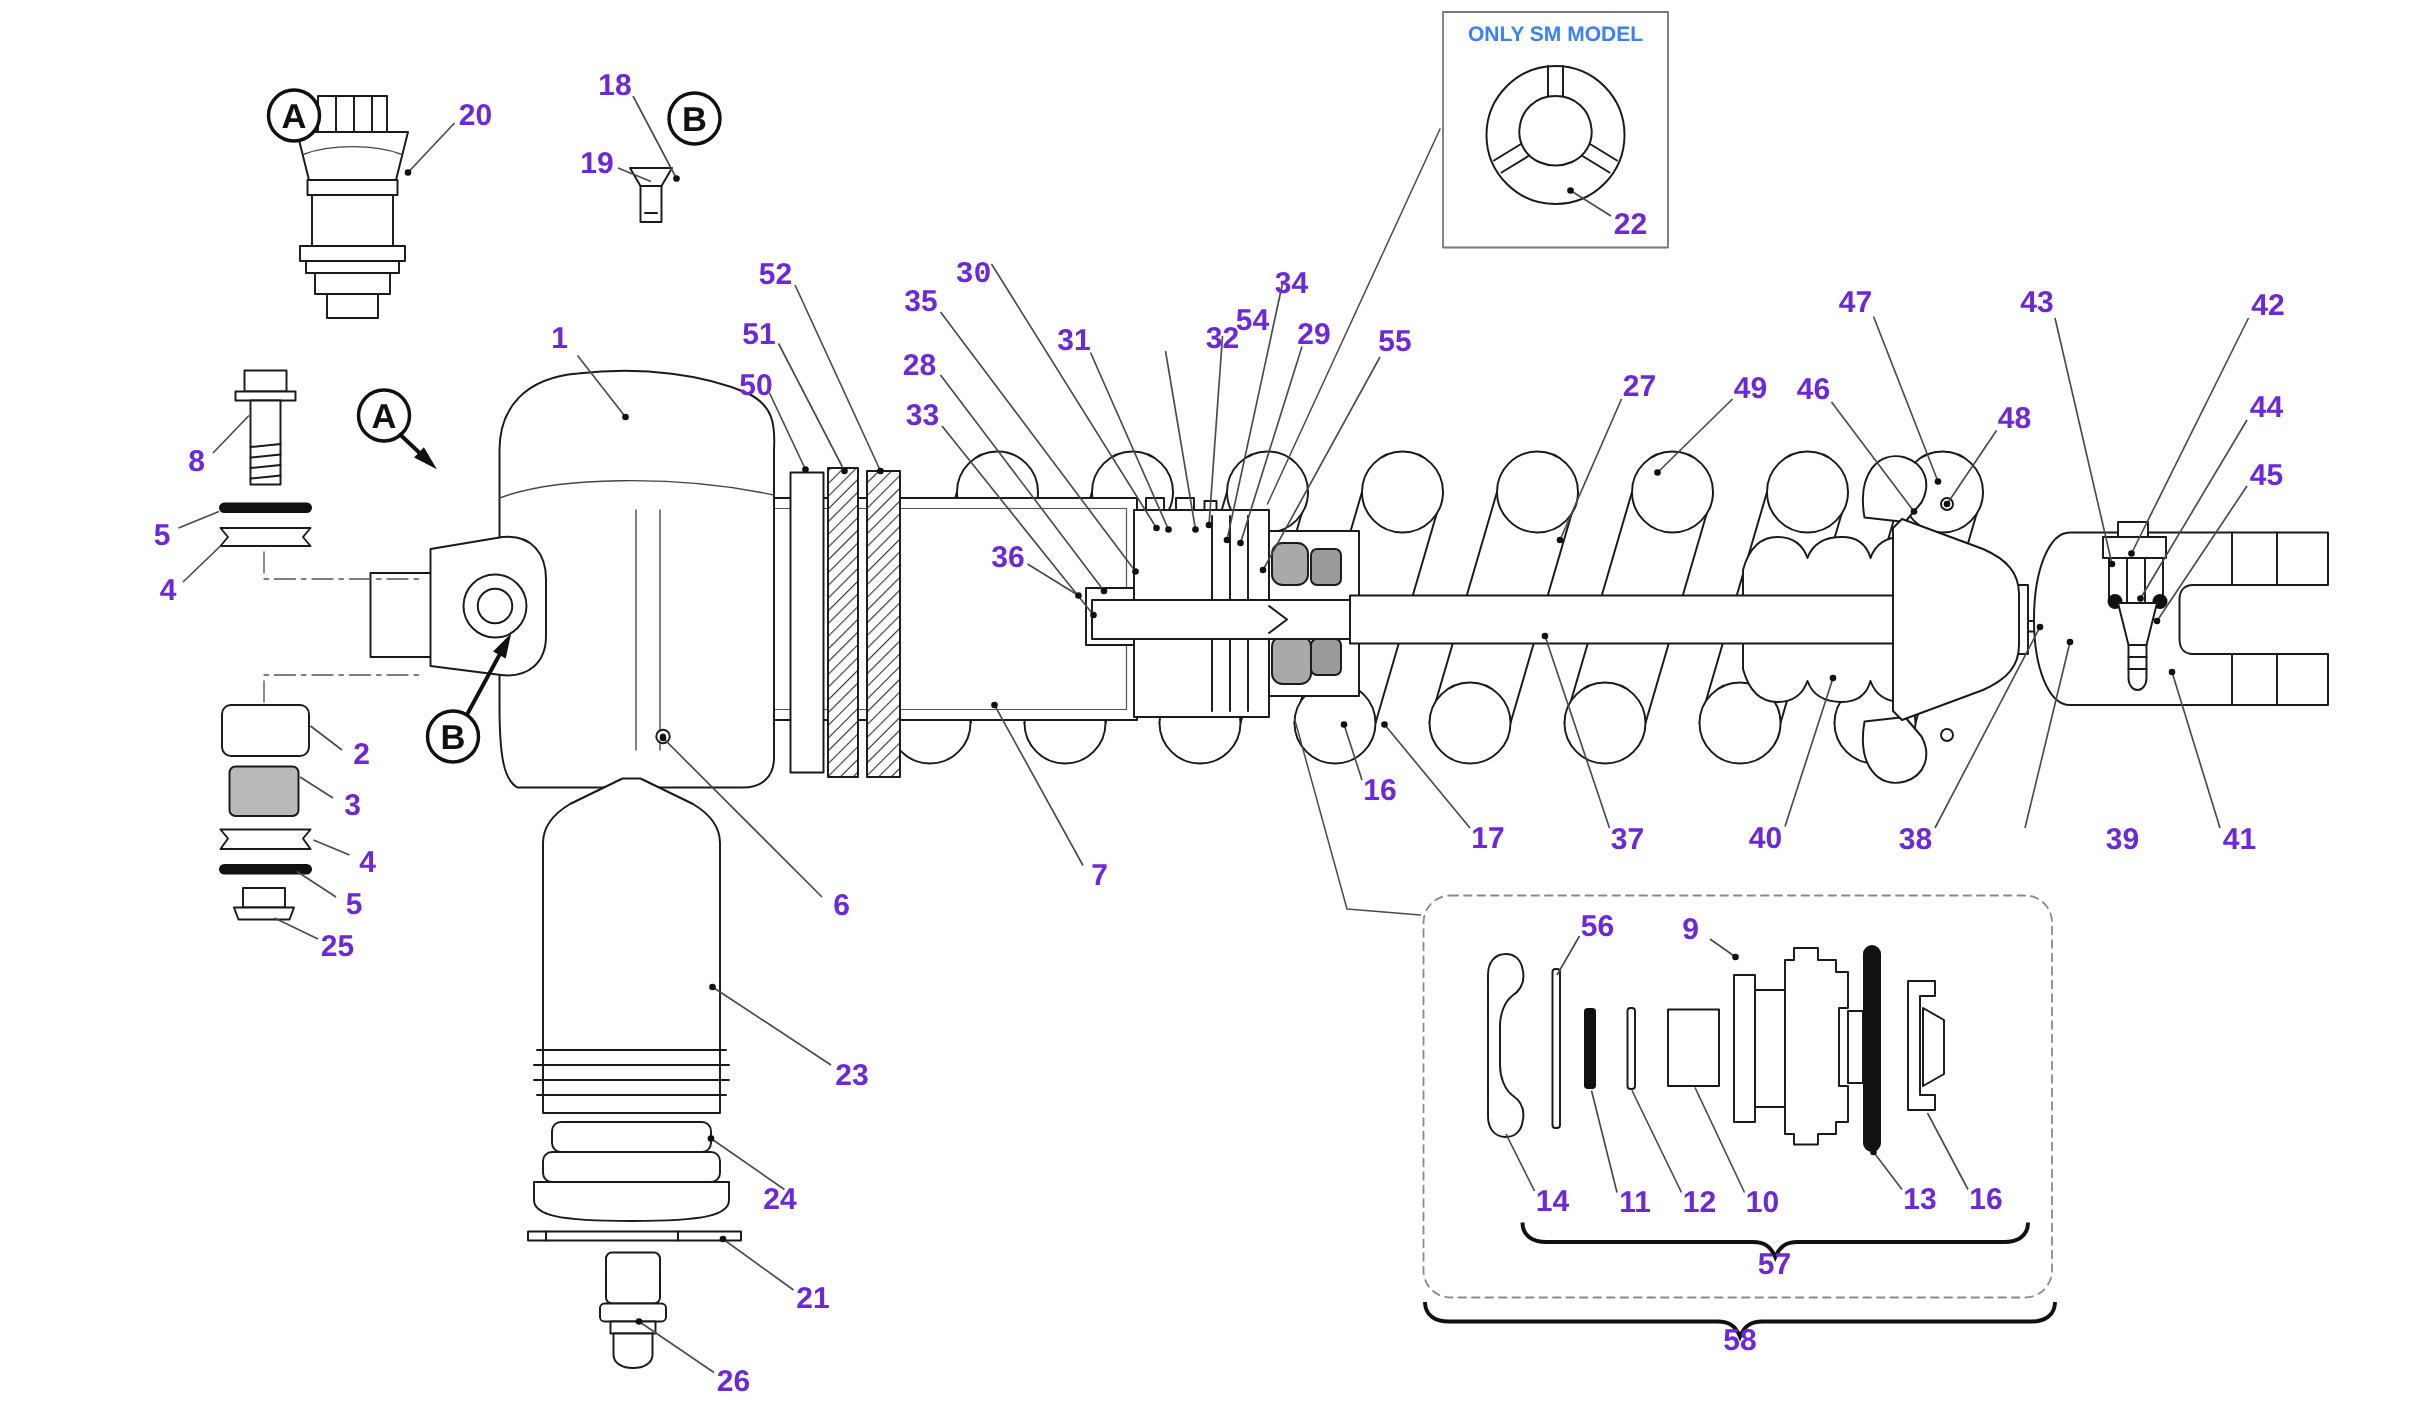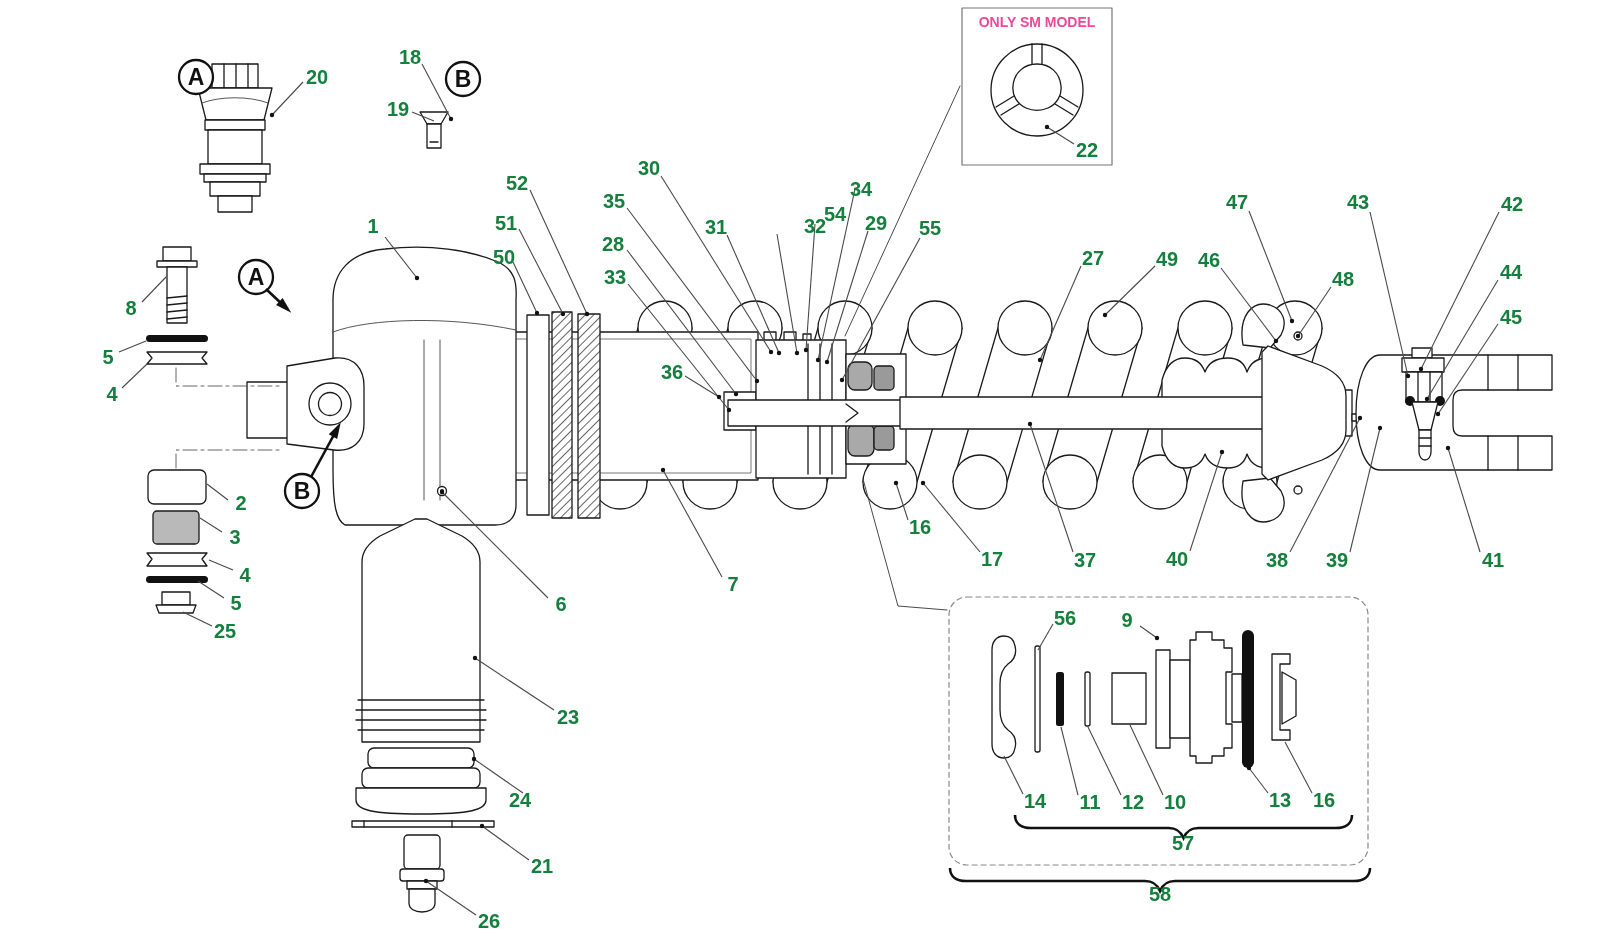--- a/index.html
+++ b/index.html
@@ -1,22 +1,22 @@
 <!DOCTYPE html>
 <html><head>
 <meta charset="utf-8">
 <style>
   html,body{margin:0;padding:0;background:#fff;}
   .stage{position:relative;width:1621px;height:947px;background:#ffffff;
          font-family:"Liberation Sans",sans-serif;overflow:hidden;}
   svg.layer{position:absolute;left:0;top:0;width:1621px;height:947px;}
   .callout{position:absolute;transform:translate(-50%,-50%);font-weight:bold;
-           font-size:20px;color:#15803d;white-space:nowrap;line-height:1;}
+           font-size:20px;color:#6d28d9;white-space:nowrap;line-height:1;}
   .inset-title{position:absolute;left:962px;top:14px;width:150px;text-align:center;
-           font-size:14px;font-weight:600;color:#ec4899;}
+           font-size:14px;font-weight:600;color:#3b82f6;}
   .letter-text{font-size:23px;font-weight:bold;fill:#111;}
 </style>
 </head>
 <body>
 
 <div class="stage">
 
   <svg class="layer" id="art" viewBox="0 0 1621 947" fill="none" stroke="#1a1a1a" stroke-width="1.3" stroke-linejoin="round" stroke-linecap="round">
     <defs>
       <pattern id="hatch" width="6" height="6" patternUnits="userSpaceOnUse" patternTransform="rotate(45)">
@@ -403,30 +403,30 @@
       <div class="callout" style="left: 317px; top: 77px;">20</div>
       <div class="callout" style="left: 542px; top: 866px;">21</div>
       <div class="callout" style="left: 1087px; top: 150px;">22</div>
       <div class="callout" style="left: 568px; top: 717px;">23</div>
       <div class="callout" style="left: 520px; top: 800px;">24</div>
       <div class="callout" style="left: 225px; top: 631px;">25</div>
       <div class="callout" style="left: 489px; top: 921px;">26</div>
       <div class="callout" style="left: 1093px; top: 258px;">27</div>
       <div class="callout" style="left: 613px; top: 244px;">28</div>
       <div class="callout" style="left: 876px; top: 223px;">29</div>
-      <div class="callout" style="left: 649px; top: 168px;">30</div>
+      <div class="callout" style="left: 649px; top: 184px; font-family: Liberation Mono, monospace;">30</div>
       <div class="callout" style="left: 716px; top: 227px;">31</div>
       <div class="callout" style="left: 767px; top: 226px; margin-left: 48px;">32</div>
       <div class="callout" style="left: 615px; top: 277px;">33</div>
       <div class="callout" style="left: 861px; top: 189px;">34</div>
       <div class="callout" style="left: 614px; top: 201px;">35</div>
       <div class="callout" style="left: 672px; top: 372px;">36</div>
       <div class="callout" style="left: 1085px; top: 560px;">37</div>
       <div class="callout" style="left: 1277px; top: 560px;">38</div>
-      <div class="callout" style="left: 1337px; top: 560px;">39</div>
+      <div class="callout" style="left: 1415px; top: 560px;">39</div>
       <div class="callout" style="left: 1177px; top: 559px;">40</div>
       <div class="callout" style="left: 1493px; top: 560px;">41</div>
       <div class="callout" style="left: 1512px; top: 204px;">42</div>
       <div class="callout" style="left: 1358px; top: 202px;">43</div>
       <div class="callout" style="left: 1511px; top: 272px;">44</div>
       <div class="callout" style="left: 1511px; top: 317px;">45</div>
       <div class="callout" style="left: 1209px; top: 260px;">46</div>
       <div class="callout" style="left: 1237px; top: 202px;">47</div>
       <div class="callout" style="left: 1343px; top: 279px;">48</div>
       <div class="callout" style="left: 1167px; top: 259px;">49</div>

